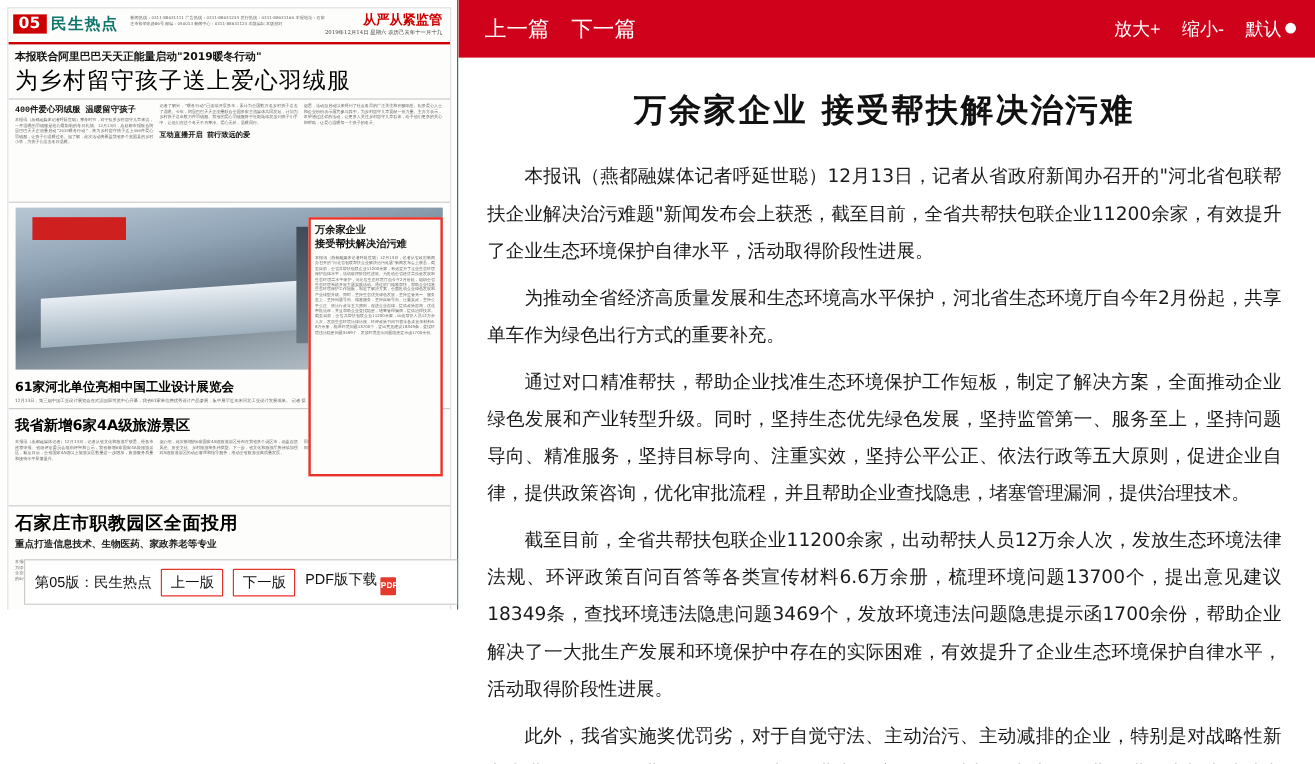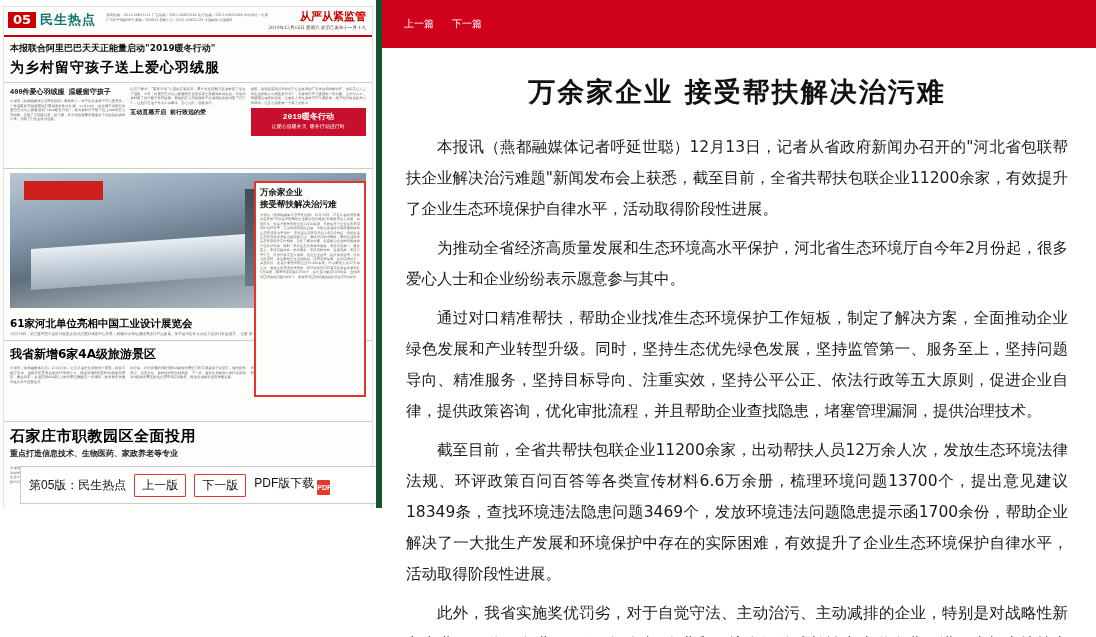--- a/index.html
+++ b/index.html
@@ -16,21 +16,21 @@
     display: flex;
     background: #fff;
   }
 
   
   .left-pane {
     width: 382px;
     height: 508px;
     position: relative;
     background: #fff;
-    border-right: 6px solid #14532d;
+    border-right: 1px solid #14532d;
     overflow: hidden;
   }
   .paper {
     position: relative;
     width: 370px;
     margin: 6px auto 0 auto;
     height: 586px;
     background: #fdfdfb;
     border: 1px solid #e2e2e2;
     overflow: hidden;
@@ -72,21 +72,21 @@
     font-family: "DejaVu Serif", serif;
   }
   .mast-right .date {
     color: #444; font-size: 4.5px; font-weight: normal; display: block;
   }
 
   
   .headline-block { padding: 5px 6px 3px 6px; border-bottom: 1px solid #ccc; }
   .kicker { font-size: 9px; color: #111; font-weight: bold; line-height: 12px; }
   .headline-main {
-    font-size: 14px; font-weight: bold; color: #000;
+    font-size: 19px; font-weight: normal; color: #000;
     letter-spacing: 1px; line-height: 24px;
     margin-top: 1px;
     font-family: "DejaVu Sans", sans-serif;
   }
 
   
   .cols3 {
     display: flex;
     gap: 5px;
     padding: 4px 6px 4px 6px;
@@ -202,21 +202,21 @@
   .top-bar {
     height: 48px;
     background: #d0021b;
     display: flex;
     align-items: center;
     justify-content: space-between;
     padding: 0 16px 0 22px;
     color: #fff;
   }
   .top-bar-left { display:flex; gap: 18px; }
-  .top-bar-left span { font-size: 10px; cursor:pointer; }
+  .top-bar-left span { font-size: 18px; cursor:pointer; }
   .top-bar-right { display:flex; gap: 18px; align-items:center; }
   .top-bar-right span { font-size: 15px; cursor:pointer; }
   .default-dot {
     display:inline-block; width:9px; height:9px; border-radius:50%;
     background:#fff; margin-left:3px; vertical-align:1px;
   }
 
   .article {
     padding: 26px 28px 0 24px;
   }
@@ -268,24 +268,20 @@
         <div class="col">
           <div class="sub-h">400件爱心羽绒服 温暖留守孩子</div>
           <div class="microtext">本报讯（燕都融媒体记者呼延世聪）寒冬时节，对于很多乡村留守儿童来说，一件温暖的羽绒服是他们最期盼的冬日礼物。12月13日，燕赵都市报联合阿里巴巴天天正能量启动"2019暖冬行动"，将为乡村留守孩子送上400件爱心羽绒服，让孩子们温暖过冬。据了解，此次活动将覆盖我省多个贫困县的乡村小学，为孩子们送去冬日温暖。</div>
         </div>
         <div class="col">
           <div class="microtext">记者了解到，"暖冬行动"已连续开展多年，累计为全国数万名乡村孩子送去了温暖。今年，阿里巴巴天天正能量联合全国多家主流媒体共同发起，计划为乡村孩子送出数万件羽绒服。我省的爱心羽绒服将于近期陆续发放到孩子们手中，让他们在这个冬天不再寒冷。爱心无价，温暖同行。</div>
           <div class="sub-h" style="font-size:6px;line-height:9px;margin-top:3px;">互动直播开启 前行致远的爱</div>
         </div>
         <div class="col">
           <div class="microtext">据悉，活动自启动以来得到了社会各界的广泛关注和积极响应。很多爱心人士和企业纷纷表示愿意参与其中，为乡村留守儿童贡献一份力量。主办方表示，希望通过这样的活动，让更多人关注乡村留守儿童群体，给予他们更多的关心和帮助，让爱心温暖每一个孩子的冬天。</div>
-          <div class="red-badge">
-            <span>2019暖冬行动</span>
-            <span class="sub">让爱心温暖冬天 暖冬行动进行时</span>
-          </div>
         </div>
       </div>
 
       <div class="photo-wrap">
         <div class="photo">
           <div class="sign"></div>
         </div>
       </div>
       <div class="caption">61家河北单位亮相中国工业设计展览会</div>
       <div class="caption-sub microtext">12月13日，第三届中国工业设计展览会在武汉国际博览中心开幕，我省61家单位携优秀设计产品参展，集中展示近年来河北工业设计发展成果。 记者 摄</div>
@@ -326,27 +322,32 @@
       <span class="pdf-link"><span>PDF版下载</span><span class="pdf-icon">PDF</span></span>
     </div>
   </div>
 
   <div class="right-pane">
     <div class="top-bar">
       <div class="top-bar-left">
         <span>上一篇</span>
         <span>下一篇</span>
       </div>
+      <div class="top-bar-right">
+        <span>放大+</span>
+        <span>缩小-</span>
+        <span><span>默认</span><span class="default-dot"></span></span>
+      </div>
     </div>
 
     <div class="article">
       <div class="article-title">万余家企业 接受帮扶解决治污难</div>
       <div id="article-paragraphs">
           <p>本报讯（燕都融媒体记者呼延世聪）12月13日，记者从省政府新闻办召开的"河北省包联帮扶企业解决治污难题"新闻发布会上获悉，截至目前，全省共帮扶包联企业11200余家，有效提升了企业生态环境保护自律水平，活动取得阶段性进展。</p>
-          <p>为推动全省经济高质量发展和生态环境高水平保护，河北省生态环境厅自今年2月份起，很多爱心人士和企业纷纷表示愿意参与其中。</p>
+          <p>为推动全省经济高质量发展和生态环境高水平保护，河北省生态环境厅自今年2月份起，共享单车作为绿色出行方式的重要补充。</p>
           <p>通过对口精准帮扶，帮助企业找准生态环境保护工作短板，制定了解决方案，全面推动企业绿色发展和产业转型升级。同时，坚持生态优先绿色发展，坚持监管第一、服务至上，坚持问题导向、精准服务，坚持目标导向、注重实效，坚持公平公正、依法行政等五大原则，促进企业自律，提供政策咨询，优化审批流程，并且帮助企业查找隐患，堵塞管理漏洞，提供治理技术。</p>
           <p>截至目前，全省共帮扶包联企业11200余家，出动帮扶人员12万余人次，发放生态环境法律法规、环评政策百问百答等各类宣传材料6.6万余册，梳理环境问题13700个，提出意见建议18349条，查找环境违法隐患问题3469个，发放环境违法问题隐患提示函1700余份，帮助企业解决了一大批生产发展和环境保护中存在的实际困难，有效提升了企业生态环境保护自律水平，活动取得阶段性进展。</p>
           <p>此外，我省实施奖优罚劣，对于自觉守法、主动治污、主动减排的企业，特别是对战略性新兴产业、现代服务业、环保"领跑者"企业和环境友好的成长性中小微企业，进一步加大扶持力度；对于不符合产业政策、手续不全、治理无望不能稳定达标排放的企业，予以取缔；对于高耗能、高污染的行业企业，从严从紧监管；对屡查屡犯、拒不整改、偷排偷放、长期超标排放的严厉打击、依法惩处。</p>
         </div>
     </div>
   </div>
 
 </div>
 
 </body></html>

